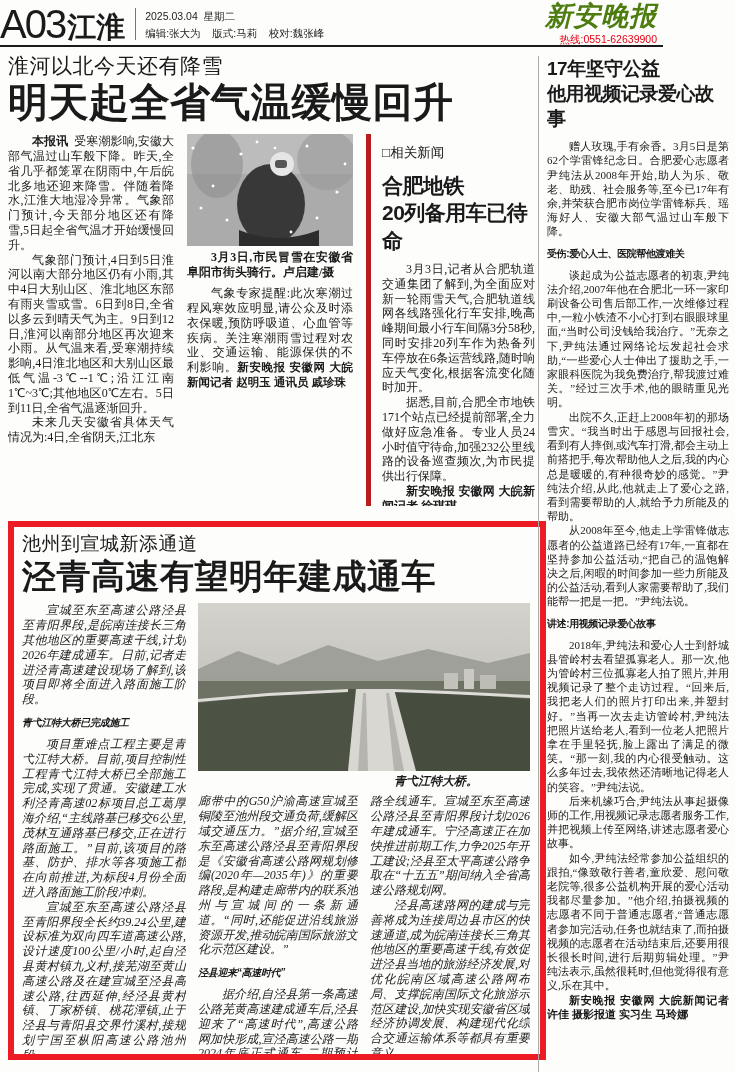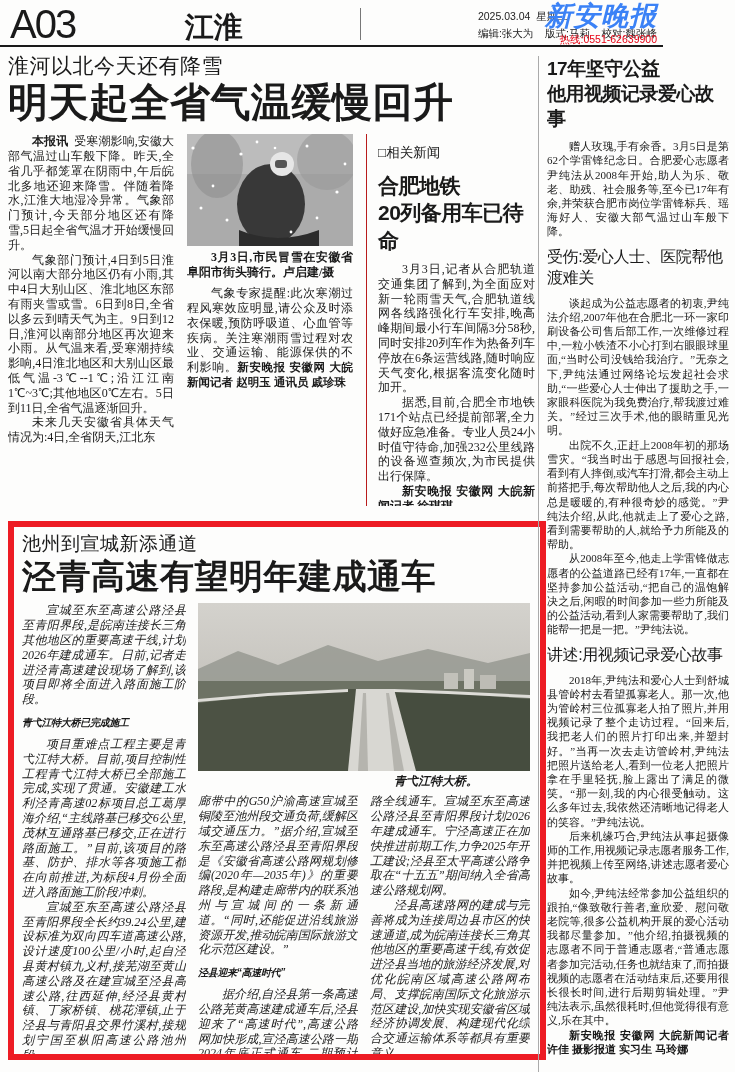--- a/index.html
+++ b/index.html
@@ -4,64 +4,64 @@
 <style>
   * { margin:0; padding:0; box-sizing:border-box; }
   html,body { background:#e8e8e8; }
   .page {
     position:relative; width:735px; height:1072px; margin:0 auto;
     background:#fdfdfc; overflow:hidden; color:#1a1a1a;
     font-family:"Liberation Serif", serif;
   }
   
   .hdr { position:absolute; top:0; left:0; width:663px; height:47px;
-         border-bottom:2px solid #1a1a1a; display:flex; align-items:flex-end; padding:4px 6px 3px 10px;justify-content:space-between; }
+         border-bottom:2px solid #1a1a1a; display:flex; align-items:flex-end; padding:4px 6px 3px 0; }
   .pagecode { font-family:"Liberation Sans",sans-serif; font-size:40px; font-weight:400; letter-spacing:-2px; line-height:.9; }
   .secname  { font-family:"Liberation Sans",sans-serif; font-size:29px; font-weight:900; line-height:1; margin-left:2px; }
   .hdr-div  { width:1px; height:32px; background:#777; margin:0 9px 2px 10px; }
   .edinfo   { font-family:"Liberation Sans",sans-serif; font-size:10.5px; color:#222; line-height:1.55; padding-bottom:1px; white-space:pre; }
   .brand    { position:absolute; right:6px; top:3px; text-align:right; }
-  .brand-name { font-family:"Liberation Serif",serif; font-style:italic; font-weight:700; font-size:27px; color:#3b82f6; letter-spacing:1px; line-height:1; }
+  .brand-name { font-family:"Liberation Serif",serif; font-style:italic; font-weight:700; font-size:27px; color:#4d7c0f; letter-spacing:1px; line-height:1; }
   .hotline  { font-family:"Liberation Sans",sans-serif; font-size:10.5px; color:#e60012; margin-top:3px; }
   
   .bodyp { font-size:12px; line-height:14.8px; text-align:justify; text-justify:inter-ideograph; text-indent:2em; }
   .cont  { text-indent:0; }
   .lead-label { font-weight:700; margin-right:6px; }
   .byline-inline { font-weight:700; font-family:"Liberation Sans",sans-serif; font-size:11.5px; }
   .bylinep { font-size:12px; line-height:14.8px; font-weight:700; font-family:"Liberation Sans",sans-serif; text-indent:2em; text-align:justify; }
   .subhead { font-family:"Liberation Sans",sans-serif; font-weight:700; font-size:10px; margin:9px 0 7px 0; letter-spacing:-.3px; }
   
   .weather { position:absolute; top:52px; left:8px; width:527px; }
   .w-kicker { font-family:"Liberation Sans",sans-serif; font-size:21px; font-weight:500; letter-spacing:.5px; }
   .w-head   { font-family:"Liberation Sans",sans-serif; font-size:40px; font-weight:900; letter-spacing:.5px; line-height:1.08; margin-top:1px; }
   .w-cols { display:flex; gap:13px; margin-top:10px; height:372px; }
   .wcol1 { width:166px; overflow:hidden; }
   .wcol2 { width:166px; overflow:hidden; }
-  .wcol3 { width:169px; overflow:hidden; border-left:1px solid #b91c1c; padding-left:11px; }
+  .wcol3 { width:169px; overflow:hidden; border-left:5px solid #b91c1c; padding-left:11px; }
   .photo1 { width:166px; height:112px; display:block; }
   .cap1 { font-size:12px; font-weight:700; line-height:15px; text-align:justify; text-indent:2em; margin:4px 0 6px 0; }
   .rel-label { font-family:"Liberation Sans",sans-serif; font-size:13.5px; margin:10px 0 10px 0; }
   .rel-title { font-family:"Liberation Sans",sans-serif; font-size:21px; font-weight:900; line-height:1.3; letter-spacing:-.5px; margin-bottom:8px; }
   
   .redbox { position:absolute; top:521px; left:8px; width:538px; height:539px;
             border:6px solid #ed1c24; background:#fdfdfc; padding:4px 9px 6px 8px; overflow:hidden; }
   .h-kicker { font-family:"Liberation Sans",sans-serif; font-size:19px; font-weight:500; letter-spacing:.5px; }
   .h-head { font-family:"Liberation Sans",sans-serif; font-size:34px; font-weight:900; letter-spacing:.5px; line-height:1.1; margin:1px 0 8px 0; }
   .h-row { display:flex; gap:12px;font-style:italic; }
   .hcol1 { width:164px; height:462px; overflow:hidden; }
   .h-right { width:332px; }
   .photo2 { width:332px; height:168px; display:block; }
   .cap2 { font-size:12px; font-weight:700; line-height:15px; text-align:right; padding-right:52px; margin:3px 0 5px 0; }
   .h-textcols { display:flex; gap:12px; height:266px; overflow:hidden; }
   .hcol2, .hcol3 { width:160px; overflow:hidden; }
   
   .vrule { position:absolute; top:56px; bottom:0; left:538px; width:1px; background:#aaa; }
   .charity { position:absolute; top:56px; left:547px; width:182px; height:1016px; overflow:hidden; }
   .c-title { font-family:"Liberation Sans",sans-serif; font-size:19px; font-weight:900; line-height:1.32; letter-spacing:-.5px; margin-bottom:8px; }
-  .c-sub { font-family:"Liberation Sans",sans-serif; font-weight:400; font-size:16px; letter-spacing:-.4px; margin:8px 0 7px 0; }
+  .c-sub { font-family:"Liberation Sans",sans-serif; font-weight:700; font-size:10px; letter-spacing:-.4px; margin:8px 0 7px 0; }
   .charity .bodyp, .charity .bylinep { font-size:11px; line-height:14.2px; }
   .charity .bylinep { font-size:11px; }
   p + p { margin-top:0; }
 </style>
 </head>
 <body>
 
 <div class="page">
 
   <div class="hdr">

